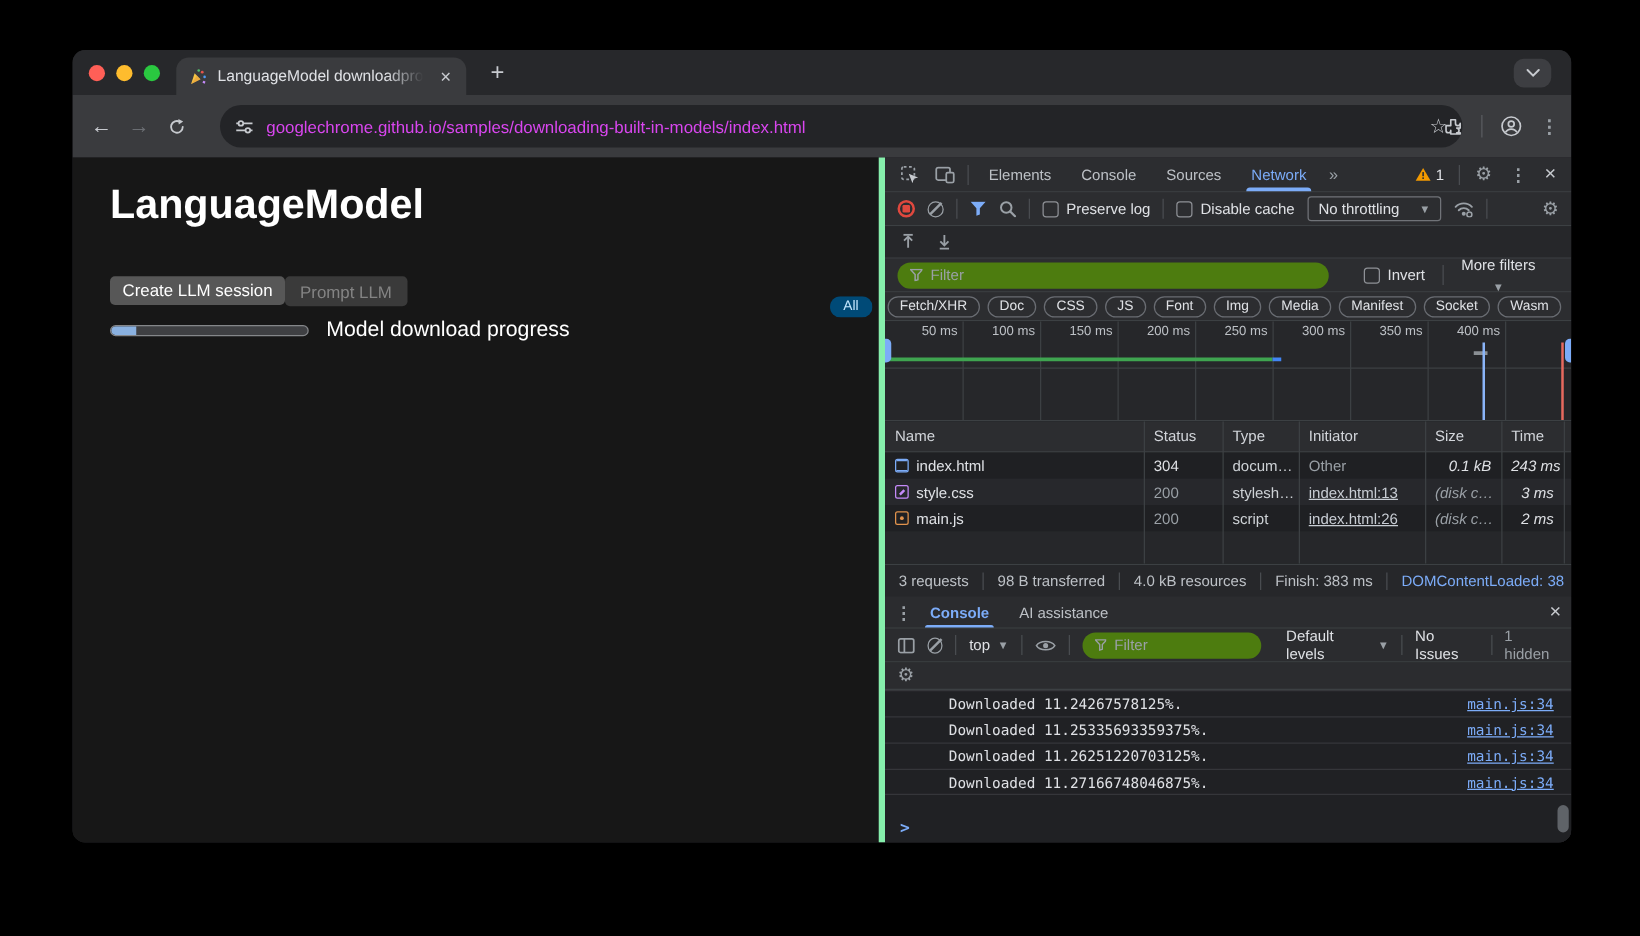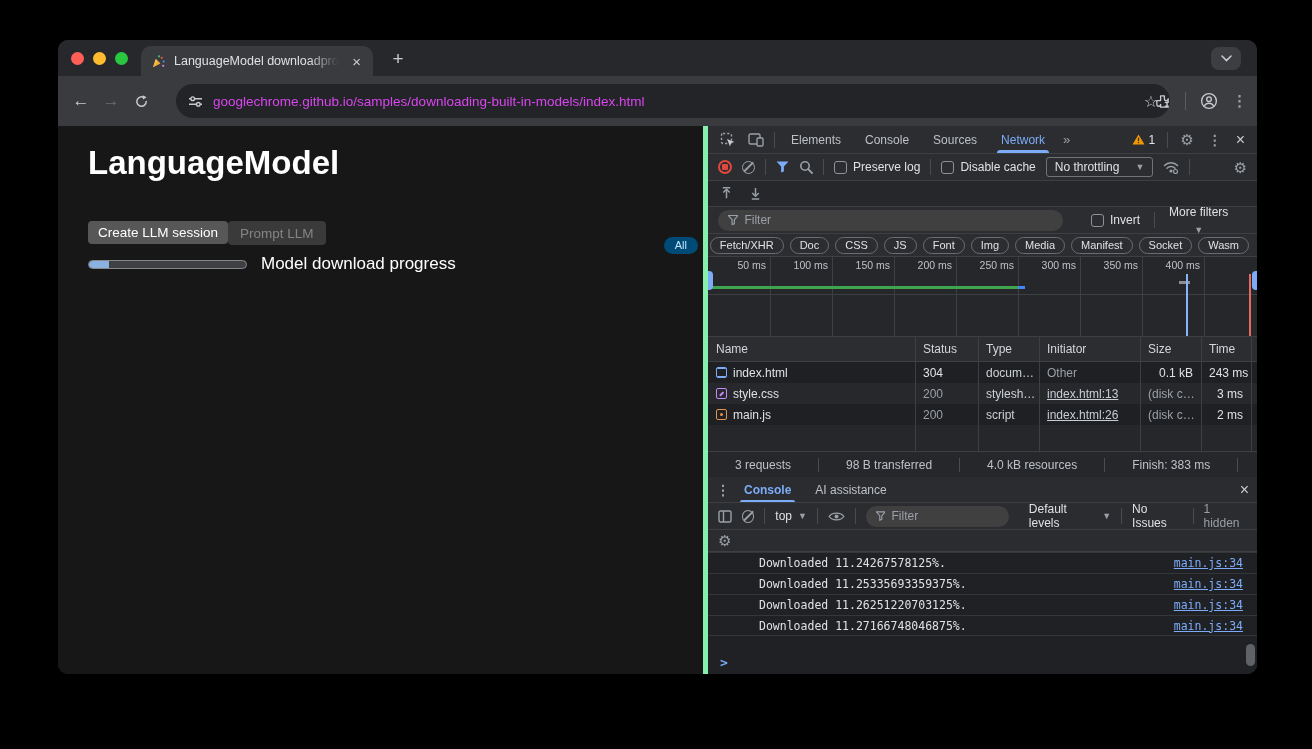--- a/index.html
+++ b/index.html
@@ -80,21 +80,21 @@
   .block::after { content:""; position:absolute; left:-1px; top:4.6px; width:13px; height:1.6px;
                   background:#9aa0a6; transform:rotate(-45deg); }
   .chk { width:13px; height:13px; border:1.5px solid #8e9196; border-radius:3px; margin-right:6px; flex:none; }
   .chklbl { display:flex; align-items:center; color:#dfe1e5; white-space:nowrap; }
   .throttle { height:20px; border:1px solid #707378; border-radius:3px; display:flex; align-items:center;
               gap:16px; padding:0 8px; color:#dfe1e5; }
   .caret { font-size:9px; color:#9aa0a6; }
   .har-row { height:26px; display:flex; align-items:center; gap:16px; padding:0 12px; background:#26272a; }
 
   .filter-row { height:27px; display:flex; align-items:center; padding:0 10px; background:#2c2d30; }
-  .pill { background:#404040; border-radius:12px; height:21px; display:flex; align-items:center;
+  .pill { background:#4d7c0f; border-radius:12px; height:21px; display:flex; align-items:center;
           gap:6px; padding:0 10px; }
   .pill input { background:transparent; border:none; outline:none; color:#dfe1e5; font-size:12px;
                 font-family:"Liberation Sans",sans-serif; width:100%; }
   .pill input::placeholder { color:#9aa0a6; }
   .filter-row .pill { width:345px; }
   .morefilters { display:flex; align-items:center; gap:6px; color:#dfe1e5;flex-direction:column; }
 
   .chips { height:23px; display:flex; align-items:center; gap:6px; padding:0 8px; background:#2c2d30;justify-content:flex-end; }
   .chip { height:17px; display:flex; align-items:center; padding:0 9px; border-radius:9px;
           border:1px solid #696c72; color:#dfe1e5; font-size:11px; white-space:nowrap; }
@@ -118,35 +118,35 @@
 
   .net-table { height:114px; position:relative; background:#26272a; overflow:hidden; }
   .colsep { position:absolute; top:0; bottom:0; width:1px; background:#3c4043; }
   .thead { height:25px; display:flex; background:#2c2d30; border-bottom:1px solid #3c4043;
            align-items:center; color:#d2d5da; }
   .tcell { padding:0 8px; white-space:nowrap; overflow:hidden; flex:none; }
   .c-name{width:207px;} .c-status{width:63px;} .c-type{width:61px;} .c-init{width:101px;}
   .c-size{width:61px;} .c-time{width:50px;}
   .trow { height:21px; display:flex; align-items:center; background:#27282c; }
   .trow:nth-child(odd) { background:#1f2023; }
-  .trow .c-size, .trow .c-time, .thead-right { text-align:right; }
+  .trow .c-size, .trow .c-time, .thead-right { text-align:right;font-style:italic; }
   .file-icon { display:inline-block; width:11px; height:11px; border-radius:2px; margin-right:6px;
                vertical-align:-1px; border:1px solid; position:relative; }
   .file-icon.document { border-color:#7cacf8; box-shadow:inset 0 -2px 0 -1px #7cacf8, inset 0 4px 0 -3px #7cacf8; }
   .file-icon.stylesheet { border-color:#c58af9; }
   .file-icon.stylesheet::after { content:""; position:absolute; left:2px; top:4px; width:5px; height:1.5px;
                background:#c58af9; transform:rotate(-45deg); }
   .file-icon.script { border-color:#e2934d; }
   .file-icon.script::after { content:""; position:absolute; left:3px; top:3px; width:3px; height:3px;
                border-radius:50%; background:#e2934d; }
   .lnk-cell .cellspan.link, .cellspan.link { color:#c8cdd4; text-decoration:underline; }
 
   .summary { height:26px; display:flex; align-items:center; background:#26272a; border-top:1px solid #3c4043;
              color:#bdc1c6; overflow:hidden; white-space:nowrap; }
-  .sum-item { padding:0 27px; border-right:1px solid #494c50; flex:none;text-align:right; }
+  .sum-item { padding:0 11px; border-right:1px solid #494c50; flex:none;text-align:right; }
   .sum-item:last-child { border-right:none; }
   .sum-item.accent { color:#7cacf8; }
 
   .console { flex:1; display:flex; flex-direction:column; background:#202124; position:relative; }
   .con-head { height:26px; display:flex; align-items:center; background:#2b2c2f;
               border-bottom:1px solid #3c4043; padding:0 8px; gap:4px; }
   .con-tab { padding:0 10px; height:100%; display:flex; align-items:center; color:#bdc1c6; position:relative; }
   .con-tab.active { color:#7cacf8; font-weight:700; }
   .con-tab.active::after { content:""; position:absolute; left:6px; right:6px; bottom:0; height:2px;
                            border-radius:2px 2px 0 0; background:#7cacf8; }

